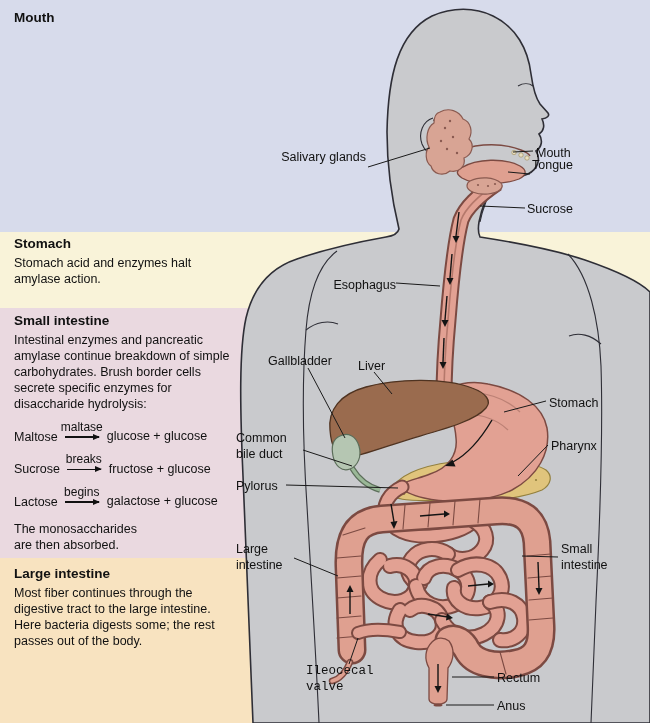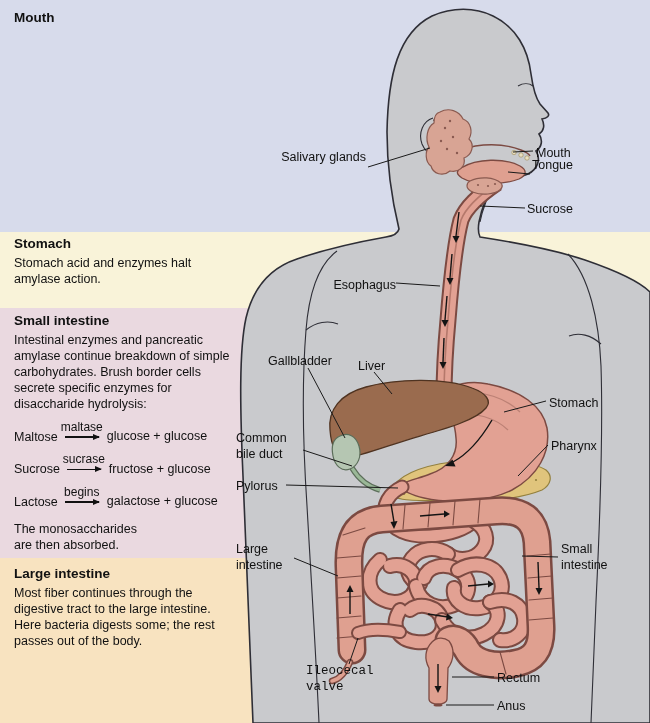--- a/index.html
+++ b/index.html
@@ -267,21 +267,21 @@
       <span class="substrate">Maltose</span>
       <span class="arrow-wrap">
         <span class="enzyme">maltase</span>
       </span>
       <span class="products">glucose + glucose</span>
     </div>
 
     <div class="reaction">
       <span class="substrate">Sucrose</span>
       <span class="arrow-wrap">
-        <span class="enzyme">sucrase</span>
+        <span class="enzyme">breaks</span>
       </span>
       <span class="products">fructose + glucose</span>
     </div>
 
     <div class="reaction">
       <span class="substrate">Lactose</span>
       <span class="arrow-wrap">
         <span class="enzyme">begins</span>
       </span>
       <span class="products">galactose + glucose</span>

